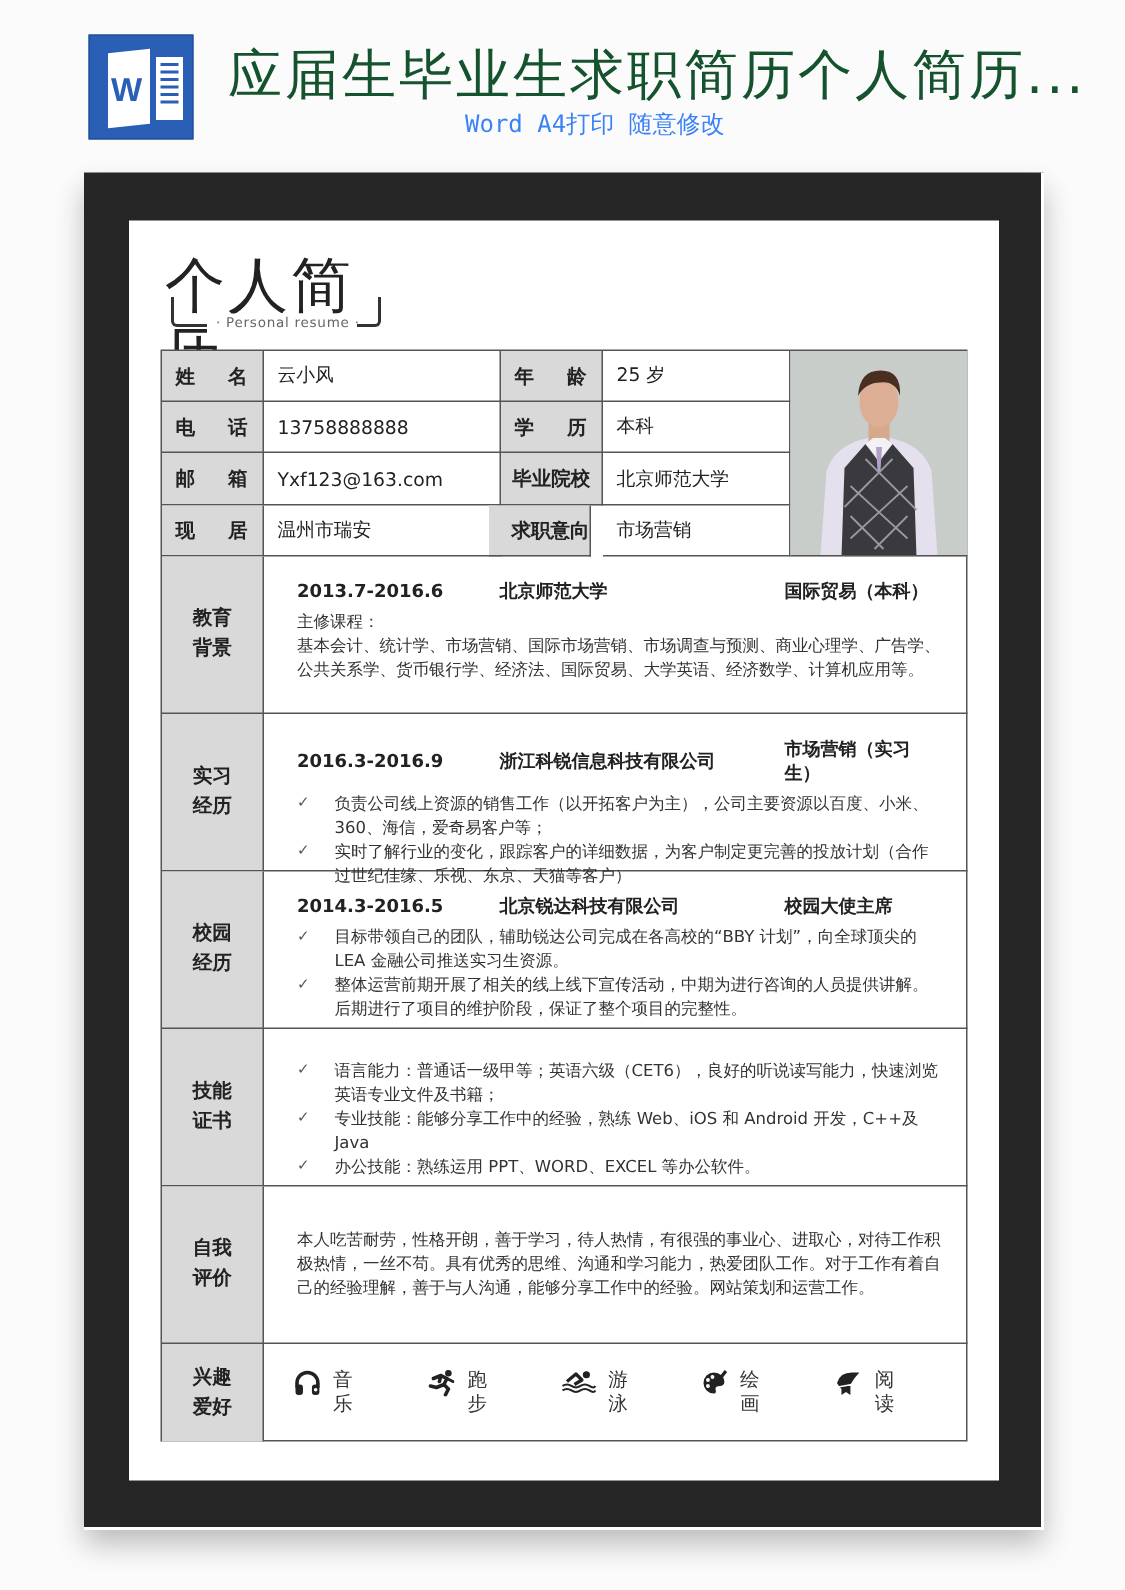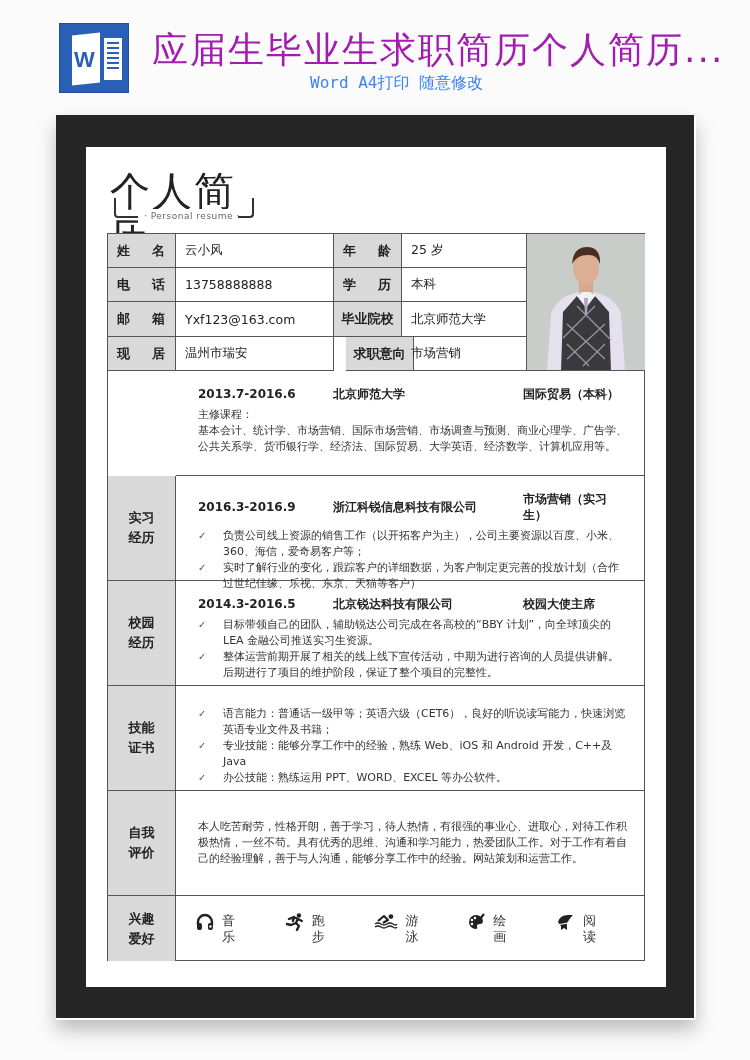--- a/index.html
+++ b/index.html
@@ -6,21 +6,21 @@
   html, body { width: 750px; height: 1060px; background: #fbfbfb; overflow: hidden; }
   body { position: relative; font-family: "DejaVu Sans", "Liberation Sans", sans-serif; color: #222; }
 
   
   .header { position: absolute; left: 0; top: 0; width: 750px; height: 110px; }
   .word-logo { position: absolute; left: 59px; top: 23px; width: 70px; height: 70px; background: #2b5fb5; border: 1px solid #1f4f9e; }
   .word-logo .doc { position: absolute; left: 12px; top: 10px; width: 28px; height: 50px; background: #fff; transform: skewY(-6deg); }
   .word-logo .w { position: absolute; left: 14px; top: 23px; width: 26px; font-family: "Liberation Sans", sans-serif; font-weight: bold; font-size: 22px; color: #2b5fb5; }
   .word-logo .lines { position: absolute; left: 44px; top: 14px; width: 18px; height: 42px; background: #fff; padding: 4px 3px; }
   .word-logo .lines i { display: block; height: 2px; background: #2b5fb5; margin-bottom: 3px; }
-  .title { position: absolute; left: 152px; top: 26px; font-size: 36px; letter-spacing: 2px; color: #a21caf; white-space: nowrap; }
+  .title { position: absolute; left: 152px; top: 26px; font-size: 36px; letter-spacing: 2px; color: #14532d; white-space: nowrap; }
   .subtitle { position: absolute; left: 310px; top: 73px; font-family: "DejaVu Sans Mono", monospace; font-size: 16px; color: #3b82f6; white-space: nowrap; }
 
   
   .frame { position: absolute; left: 56px; top: 115px; width: 640px; height: 905px; background: #262626; box-shadow: 0 10px 18px rgba(0,0,0,0.25); border-right: 2px solid #fff; border-bottom: 2px solid #fff; }
   .page { position: absolute; left: 86px; top: 147px; width: 580px; height: 840px; background: #fff; }
 
   
   .resume-title { position: absolute; left: 110px; top: 168px; width: 150px; height: 58px; }
   .resume-title .cn { font-size: 40px; font-weight: 300; letter-spacing: 2px; color: #222; line-height: 46px; font-family: "DejaVu Sans", sans-serif; }
   .resume-title .en { position: absolute; left: 34px; top: 43px; font-size: 9px; color: #666; letter-spacing: 0.5px; white-space: nowrap; }
@@ -106,40 +106,46 @@
       <div class="cell val" style="left:68px;top:68px;width:158px;height:35px;">Yxf123@163.com</div>
       <div class="cell lab" style="left:226px;top:68px;width:68px;height:35px;justify-content:center;padding:0;">
         <span>毕业院校</span>
       </div>
       <div class="cell val" style="left:294px;top:68px;width:125px;height:35px;">北京师范大学</div>
       <div class="cell lab" style="left:0;top:103px;width:68px;height:34px;">
         <span>现</span>
         <span>居</span>
       </div>
       <div class="cell val" style="left:68px;top:103px;width:158px;height:34px;">温州市瑞安</div>
-      <div class="cell lab" style="left:238px;top:103px;width:68px;height:34px;justify-content:center;padding:0;">
+      <div class="cell lab" style="left:218px;top:103px;width:68px;height:34px;justify-content:flex-end;padding:0;">
         <span>求职意向</span>
       </div>
       <div class="cell val" style="left:294px;top:103px;width:125px;height:34px;">市场营销</div>
     </div>
 
   <div class="photo">
     <svg width="118" height="137" viewBox="0 0 118 137">
       <rect width="118" height="137" fill="#c8cdca"></rect>
       <path d="M20 137 L24 80 Q30 62 52 58 L66 58 Q88 62 94 80 L98 137 Z" fill="#e4e0ee"></path>
       <path d="M34 137 L36 78 L50 62 L59 74 L68 62 L82 78 L84 137 Z" fill="#3a3a3e"></path>
       <path d="M40 90 L78 125 M40 110 L62 132 M50 72 L84 106 M78 90 L40 125 M78 110 L56 132 M68 72 L36 104" stroke="#9a9a9e" stroke-width="1.2"></path>
       <rect x="52" y="48" width="14" height="14" fill="#d6a88c"></rect>
       <path d="M50 62 L59 72 L68 62 L63 58 L55 58 Z" fill="#f2f2f5"></path>
       <path d="M57 64 L61 64 L60 80 L58 80 Z" fill="#b3a0c8"></path>
       <ellipse cx="59" cy="34" rx="13" ry="17" fill="#dcae93"></ellipse>
       <path d="M45 30 Q46 13 60 13 Q74 13 73 30 Q70 20 60 21 Q50 21 45 30 Z" fill="#4a2e22"></path>
     </svg>
   </div>
 
+  <div class="sec-lab" style="top:137px;height:105px;">
+    <div>
+        <div>教育</div>
+        <div>背景</div>
+      </div>
+  </div>
   <div class="sec-body" style="top:137px;height:105px;">
     <div class="sec-head">
       <span class="d">2013.7-2016.6</span>
       <span class="o">北京师范大学</span>
       <span class="r">国际贸易（本科）</span>
     </div>
     <div>主修课程：</div>
     <div>基本会计、统计学、市场营销、国际市场营销、市场调查与预测、商业心理学、广告学、公共关系学、货币银行学、经济法、国际贸易、大学英语、经济数学、计算机应用等。</div>
   </div>
 

